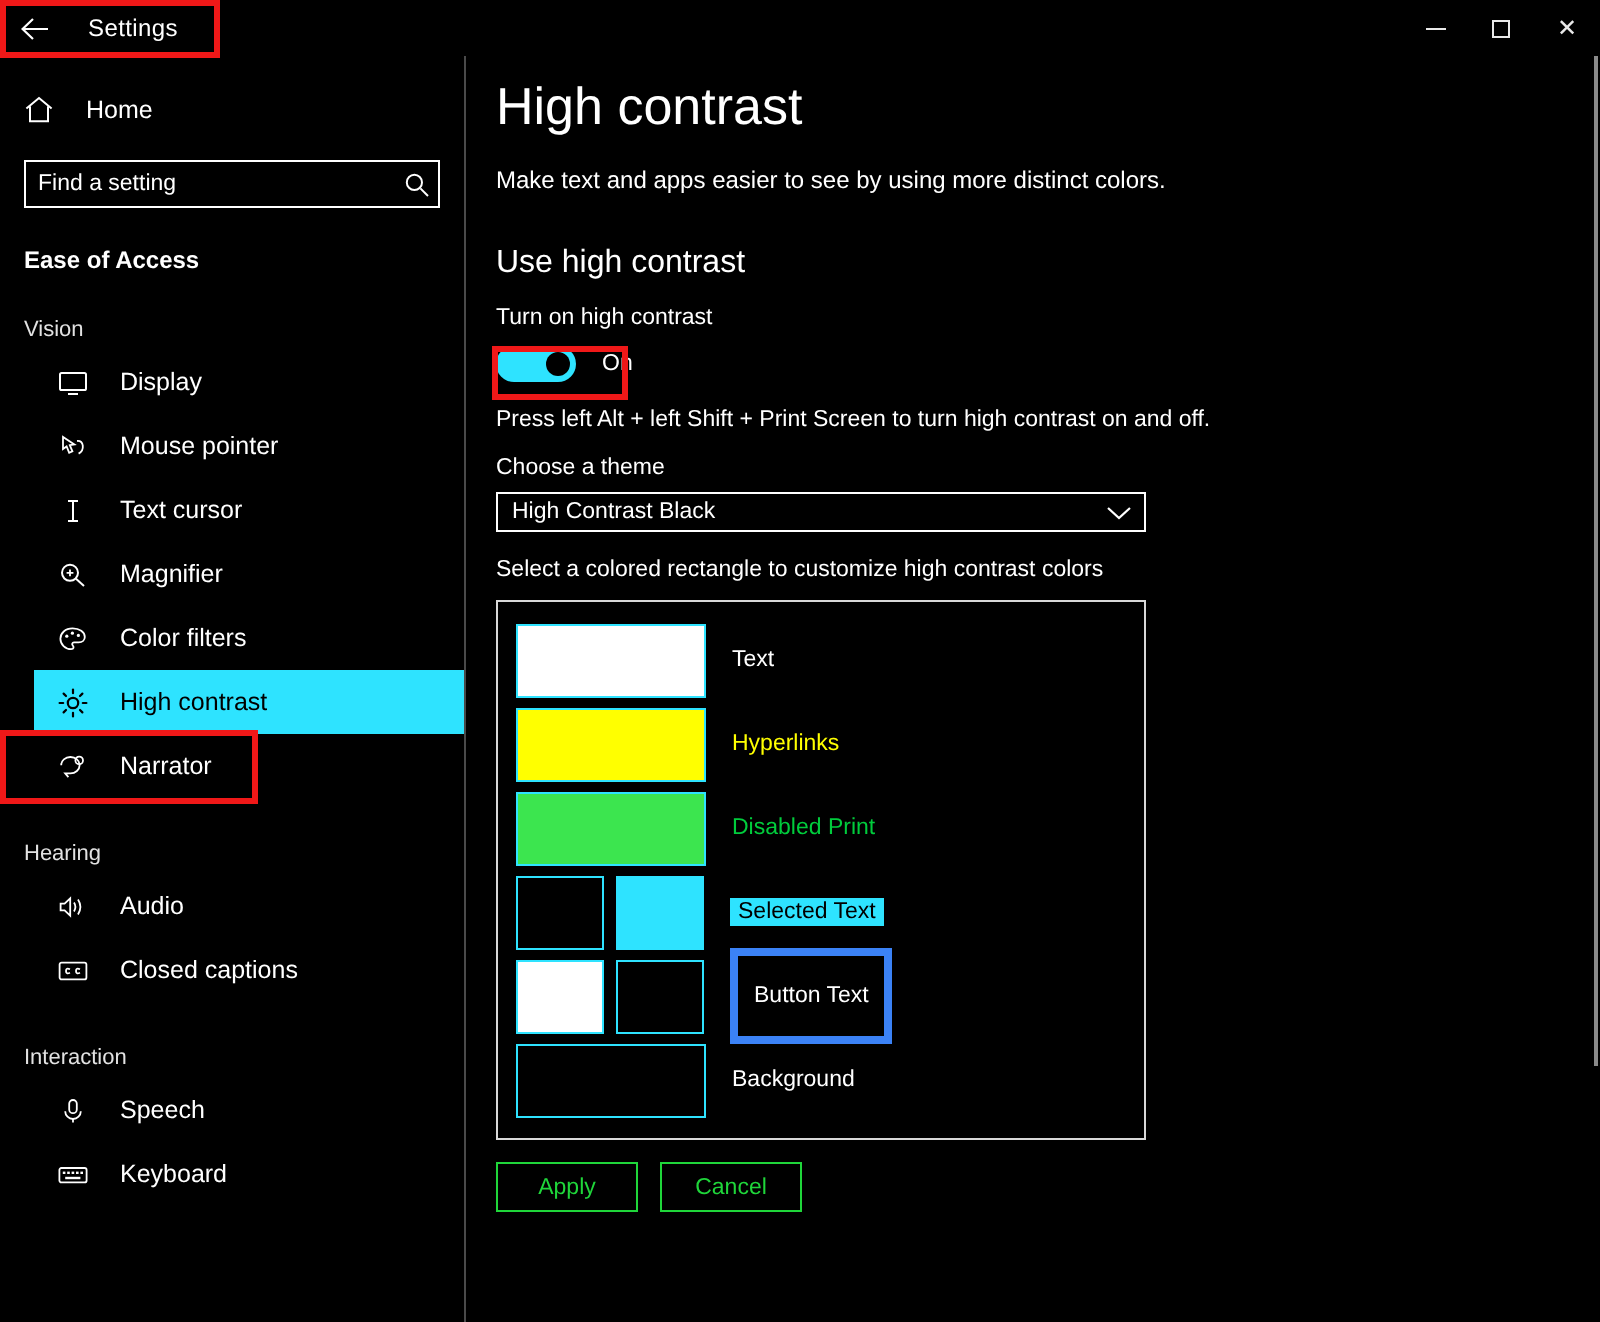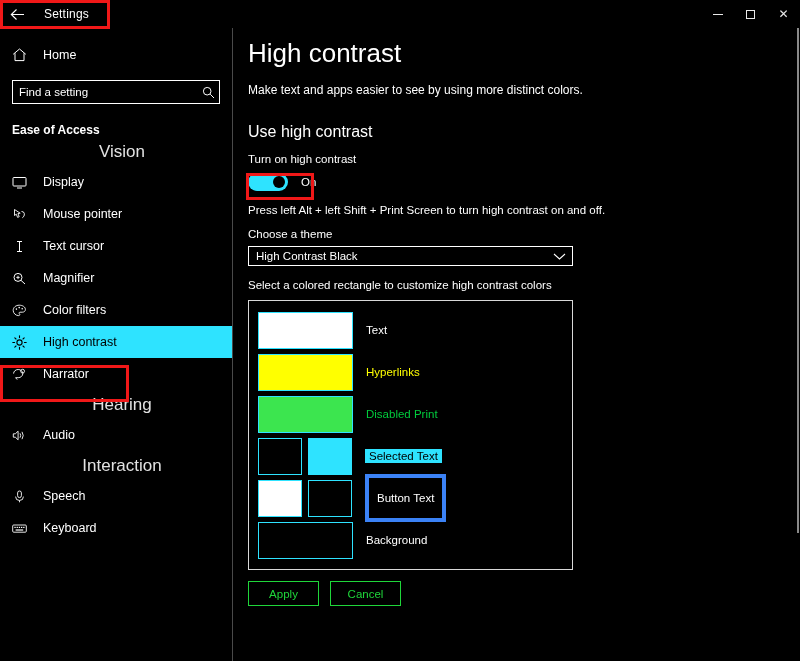--- a/index.html
+++ b/index.html
@@ -152,34 +152,34 @@
     color: #ffffff;
   }
   .side-section-title {
     font-size: 12px;
     font-weight: bold;
     color: #ffffff;
     padding-left: 12px;
     margin-top: 19px;
   }
   .side-group-title {
-    font-size: 17px;
+    font-size: 11px;
     color: #e2e2e2;
     padding-left: 12px;
-    margin-top: 5px;
+    margin-top: 22px;
     margin-bottom: 4px;
-    text-align: center;
   }
   .nav-item {
     display: flex;
     align-items: center;
     height: 32px;
     padding-left: 12px;
     position: relative;
     box-sizing: border-box;
+    margin-left: 17px;
   }
   .nav-item.selected {
     background: #2ee3ff;
   }
   .nav-item.selected .side-label,
   .nav-item.selected .side-ico {
     color: #000000;
   }
   .nav-item .side-label { font-size: 12.5px; }
 
@@ -493,20 +493,30 @@
       <span class="side-ico">
         <svg width="15" height="13" viewBox="0 0 15 13" aria-hidden="true">
           <path d="M1.3 4.8 H3.3 L6.1 2.2 V10.8 L3.3 8.2 H1.3 Z" stroke="currentColor" stroke-width="0.9" fill="none"></path>
           <path d="M8 4.3 Q9.4 6.5 8 8.7" stroke="currentColor" stroke-width="0.9" fill="none"></path>
           <path d="M10 2.8 Q12.4 6.5 10 10.2" stroke="currentColor" stroke-width="0.9" fill="none"></path>
         </svg>
       </span>
       <span class="side-label">Audio</span>
     </div>
 
+    <div class="nav-item">
+      <span class="side-ico">
+        <svg width="15" height="13" viewBox="0 0 15 13" aria-hidden="true">
+          <rect x="0.8" y="2.3" width="13.4" height="8.4" rx="1" stroke="currentColor" stroke-width="0.9" fill="none"></rect>
+          <path d="M6 5.6 Q4 4.7 4 6.5 Q4 8.3 6 7.4" stroke="currentColor" stroke-width="0.9" fill="none"></path>
+          <path d="M11 5.6 Q9 4.7 9 6.5 Q9 8.3 11 7.4" stroke="currentColor" stroke-width="0.9" fill="none"></path>
+        </svg>
+      </span>
+      <span class="side-label">Closed captions</span>
+    </div>
 
     <div class="side-group-title">Interaction</div>
 
     <div class="nav-item">
       <span class="side-ico">
         <svg width="15" height="13" viewBox="0 0 15 13" aria-hidden="true">
           <rect x="5.6" y="1" width="3.8" height="6.6" rx="1.9" stroke="currentColor" stroke-width="0.9" fill="none"></rect>
           <path d="M3.6 6.6 a3.9 3.9 0 0 0 7.8 0" stroke="currentColor" stroke-width="0.9" fill="none"></path>
           <path d="M7.5 10.5 V12.3" stroke="currentColor" stroke-width="0.9"></path>
         </svg>

